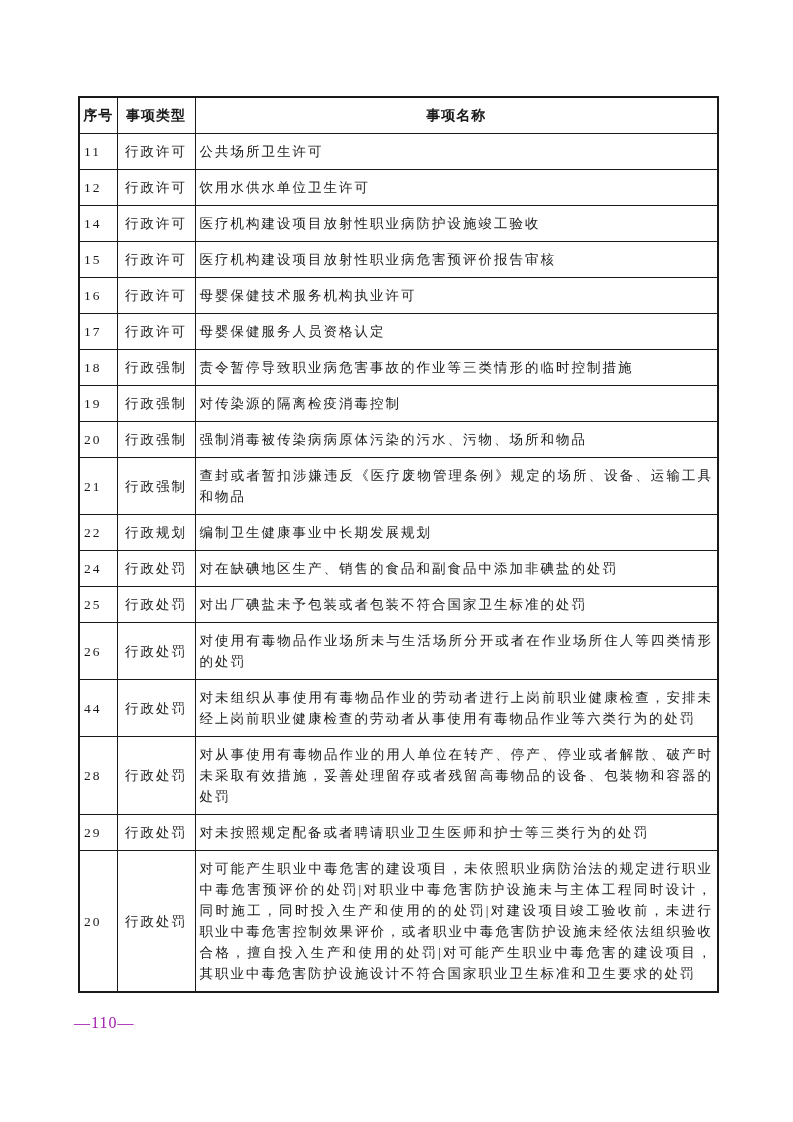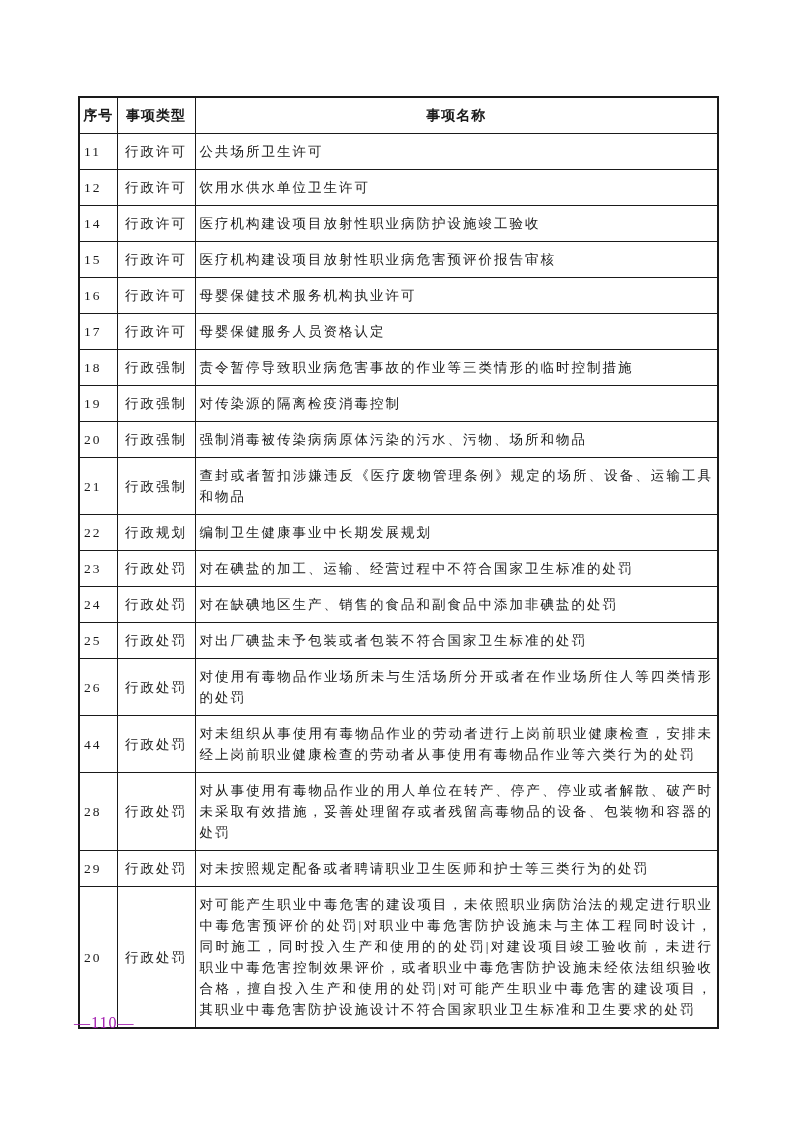--- a/index.html
+++ b/index.html
@@ -137,25 +137,20 @@
           <td class="col-no">21</td>
           <td class="col-type">行政强制</td>
           <td class="col-name">查封或者暂扣涉嫌违反《医疗废物管理条例》规定的场所、设备、运输工具和物品</td>
         </tr>
         <tr>
           <td class="col-no">22</td>
           <td class="col-type">行政规划</td>
           <td class="col-name">编制卫生健康事业中长期发展规划</td>
         </tr>
         <tr>
-          <td class="col-no">23</td>
-          <td class="col-type">行政处罚</td>
-          <td class="col-name">对在碘盐的加工、运输、经营过程中不符合国家卫生标准的处罚</td>
-        </tr>
-        <tr>
           <td class="col-no">24</td>
           <td class="col-type">行政处罚</td>
           <td class="col-name">对在缺碘地区生产、销售的食品和副食品中添加非碘盐的处罚</td>
         </tr>
         <tr>
           <td class="col-no">25</td>
           <td class="col-type">行政处罚</td>
           <td class="col-name">对出厂碘盐未予包装或者包装不符合国家卫生标准的处罚</td>
         </tr>
         <tr>

